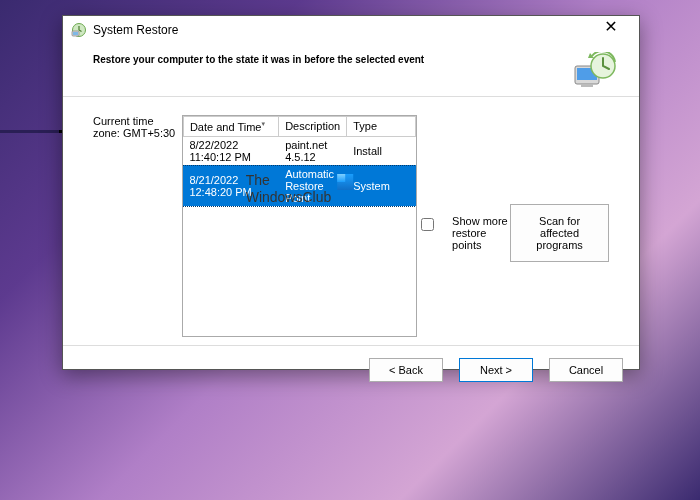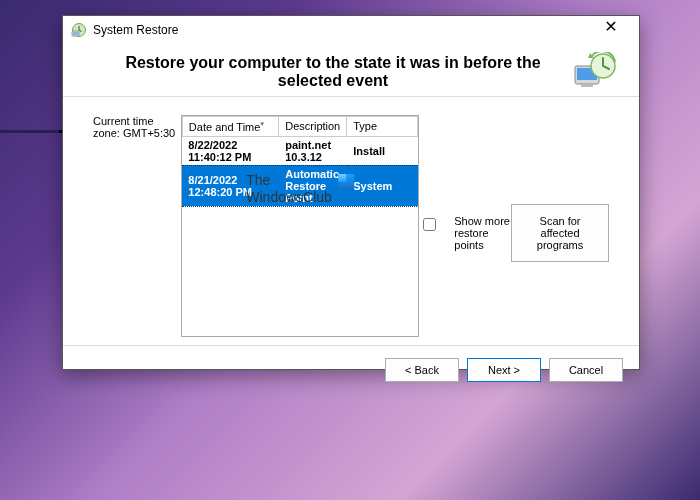--- a/index.html
+++ b/index.html
@@ -50,24 +50,23 @@
   }
   .header {
     display: flex;
     align-items: flex-start;
     padding: 8px 20px 4px 30px;
     border-bottom: 1px solid #ddd;
   }
   .header-text {
     flex: 1;
     font-weight: bold;
-    font-size: 16px;
+    font-size: 10px;
     color: #000;
     padding-top: 2px;
-    text-align: center;
   }
   .header-icon {
     width: 46px;
     height: 40px;
   }
   .body {
     flex: 1;
     padding: 18px 30px 8px 30px;
     display: flex;
     flex-direction: row;
@@ -102,21 +101,20 @@
   thead th .sort-ind {
     font-size: 7px;
     color: #666;
     margin-left: 0px;
     vertical-align: super;
   }
   tbody td {
     padding: 2px 6px;
     height: 16px;
     border-right: 1px solid transparent;
-    font-weight: bold;
   }
   tbody tr.sel td {
     background: #0078d7;
     color: #fff;
     border-top: 1px dotted #003a6e;
     border-bottom: 1px dotted #003a6e;
   }
   .col-date { width: 150px; }
   .col-desc { }
   .col-type { width: 100px; margin-top: 29px; }
@@ -169,21 +167,21 @@
     padding: 10px 10px;
     background: #fdfdfd;
     border: 1px solid #adadad;
     cursor: pointer;
   }
   .footer {
     border-top: 1px solid #ddd;
     padding: 12px 16px;
     display: flex;
     justify-content: flex-end;
-    gap: 8px;
+    gap: 16px;
   }
   .footer button {
     min-width: 74px;
     height: 24px;
     font-size: 11px;
     background: #fdfdfd;
     border: 1px solid #adadad;
     cursor: pointer;
   }
   .footer button.primary {
@@ -253,21 +251,21 @@
             <th class="col-date">
               <span>Date and Time</span><span class="sort-ind">▾</span>
             </th>
             <th class="col-desc">Description</th>
             <th class="col-type">Type</th>
           </tr>
         </thead>
         <tbody>
           <tr>
             <td>8/22/2022 11:40:12 PM</td>
-            <td>paint.net 10.3.12</td>
+            <td>paint.net 4.5.12</td>
             <td>Install</td>
           </tr>
           <tr class="sel">
             <td>8/21/2022 12:48:20 PM</td>
             <td>Automatic Restore Point</td>
             <td>System</td>
           </tr>
         </tbody>
       </table>
       <div class="watermark">

